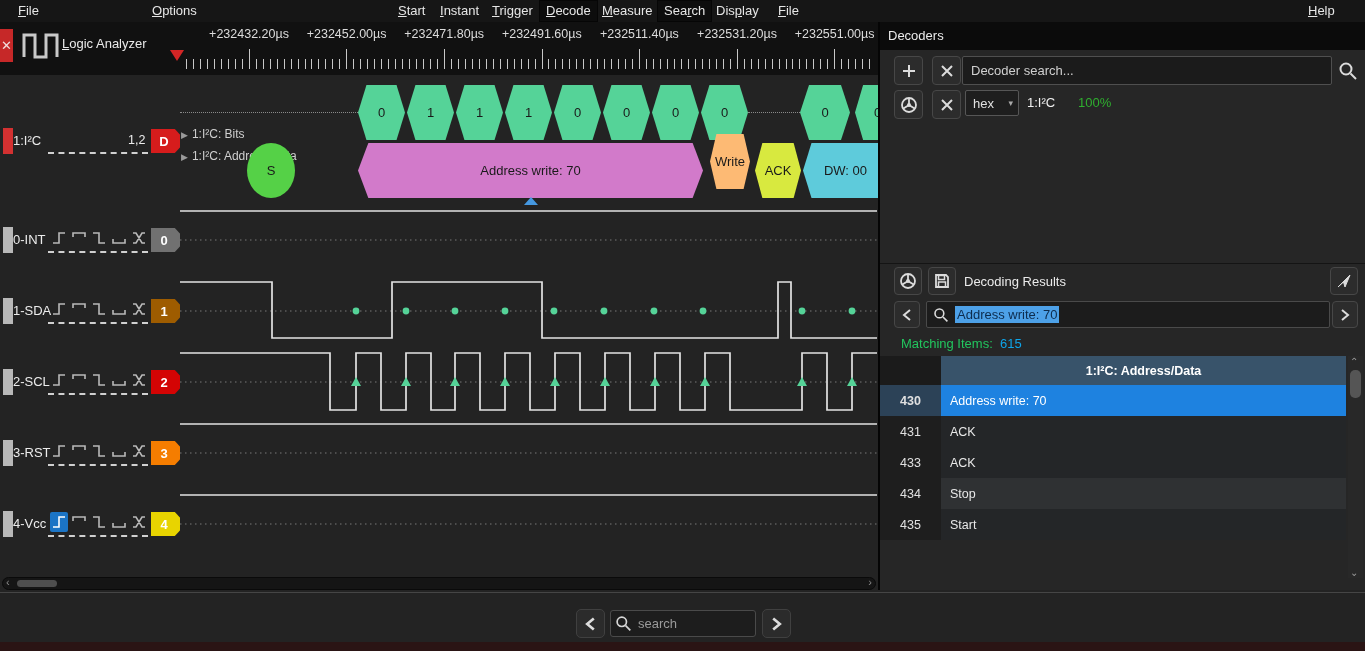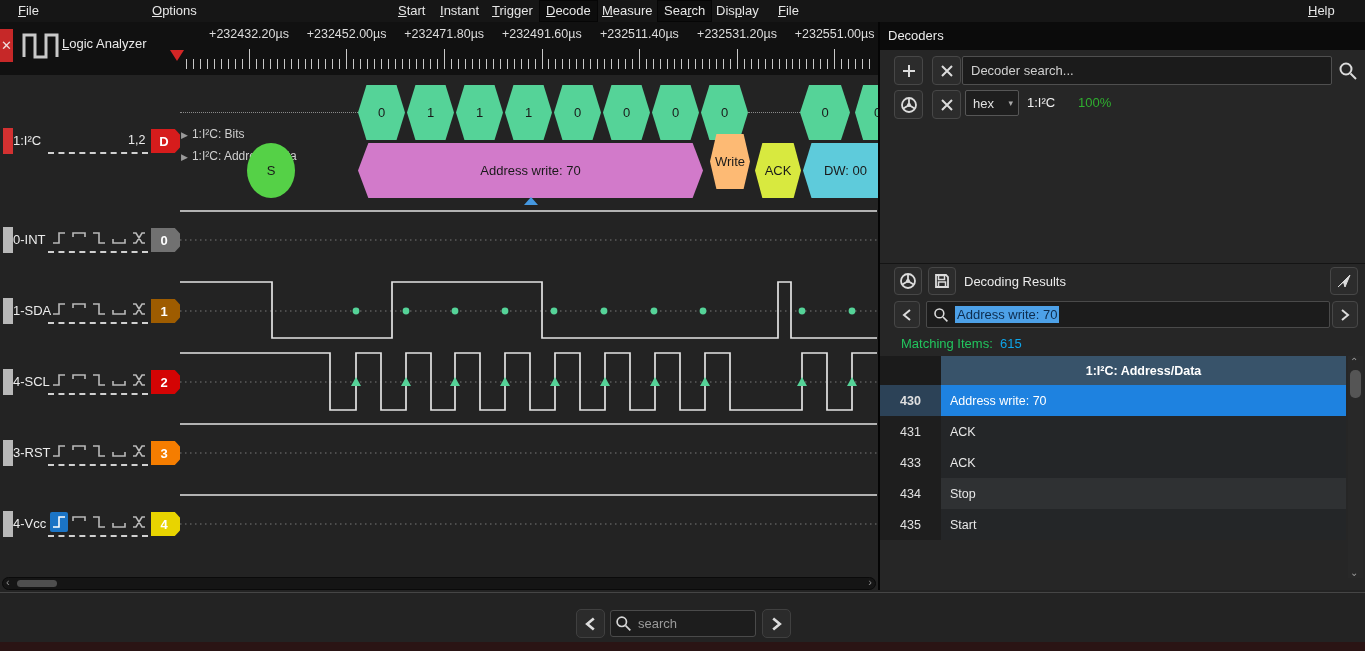--- a/index.html
+++ b/index.html
@@ -295,21 +295,21 @@
         </svg>
       </div>
       <div class="trig-btn" style="left: 130px; top: 224px;">
         <svg width="16" height="16" viewBox="0 0 16 16">
           <path d="M2 3H5L11 13H14M14 3H11L5 13H2"></path>
         </svg>
       </div>
       <div class="badge" style="left: 151px; top: 224px; background: rgb(158, 92, 0);">1</div>
       <div class="dashline" style="left: 48px; top: 247px;"></div>
       <div class="handle" style="left: 3px; top: 294px; background: rgb(184, 184, 184);"></div>
-      <div class="ch-label" style="left: 13px; top: 299px;">4-SCL</div>
+      <div class="ch-label" style="left: 13px; top: 299px;">2-SCL</div>
       <div class="trig-btn" style="left: 50px; top: 295px;">
         <svg width="16" height="16" viewBox="0 0 16 16">
           <path d="M2 13H8V3H14"></path>
         </svg>
       </div>
       <div class="trig-btn" style="left: 70px; top: 295px;">
         <svg width="16" height="16" viewBox="0 0 16 16">
           <path d="M2 7V3H14V7"></path>
         </svg>
       </div>

